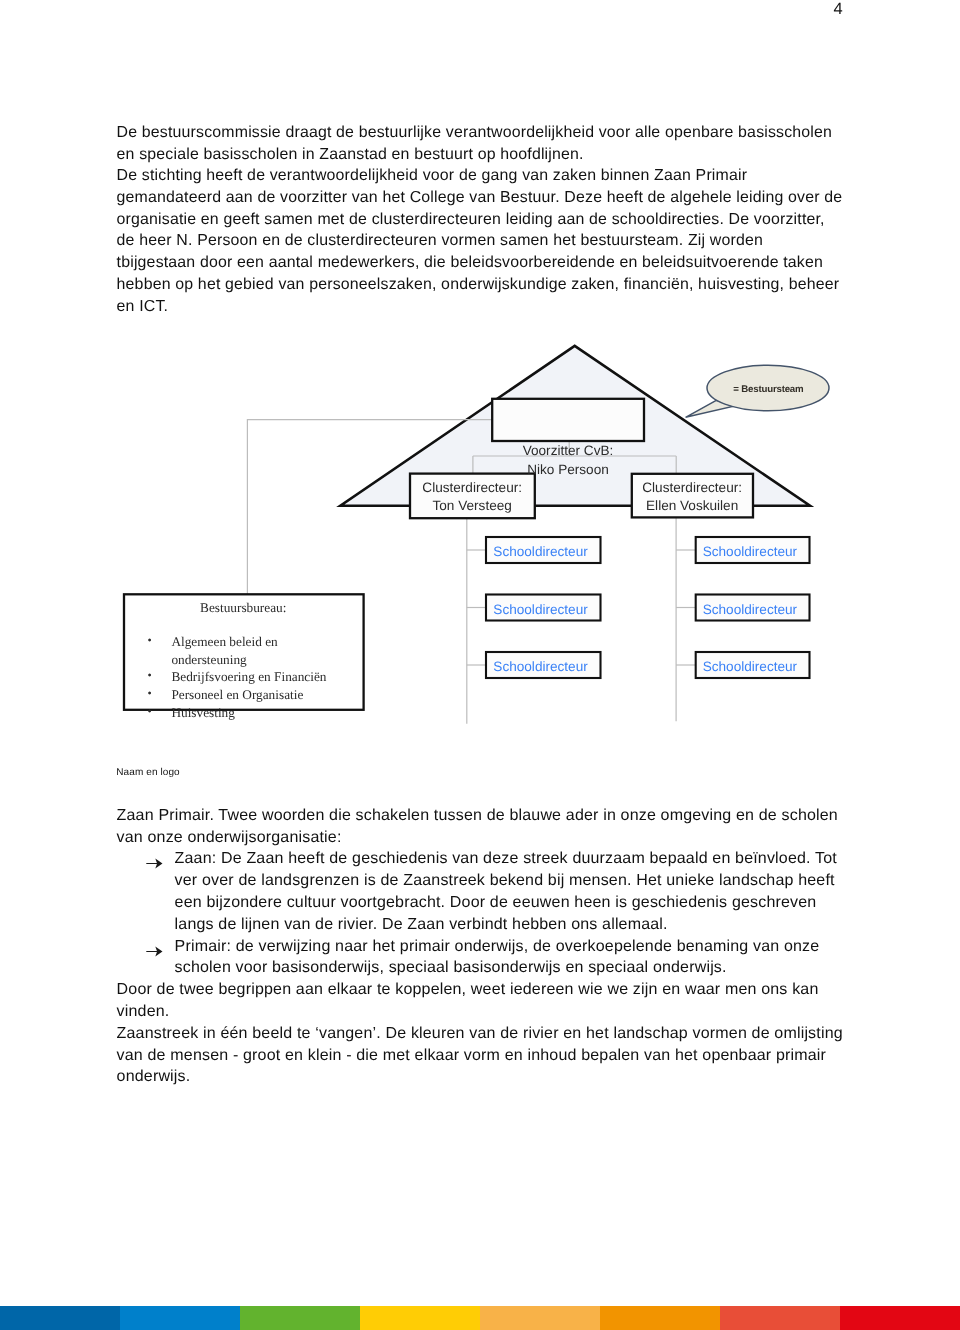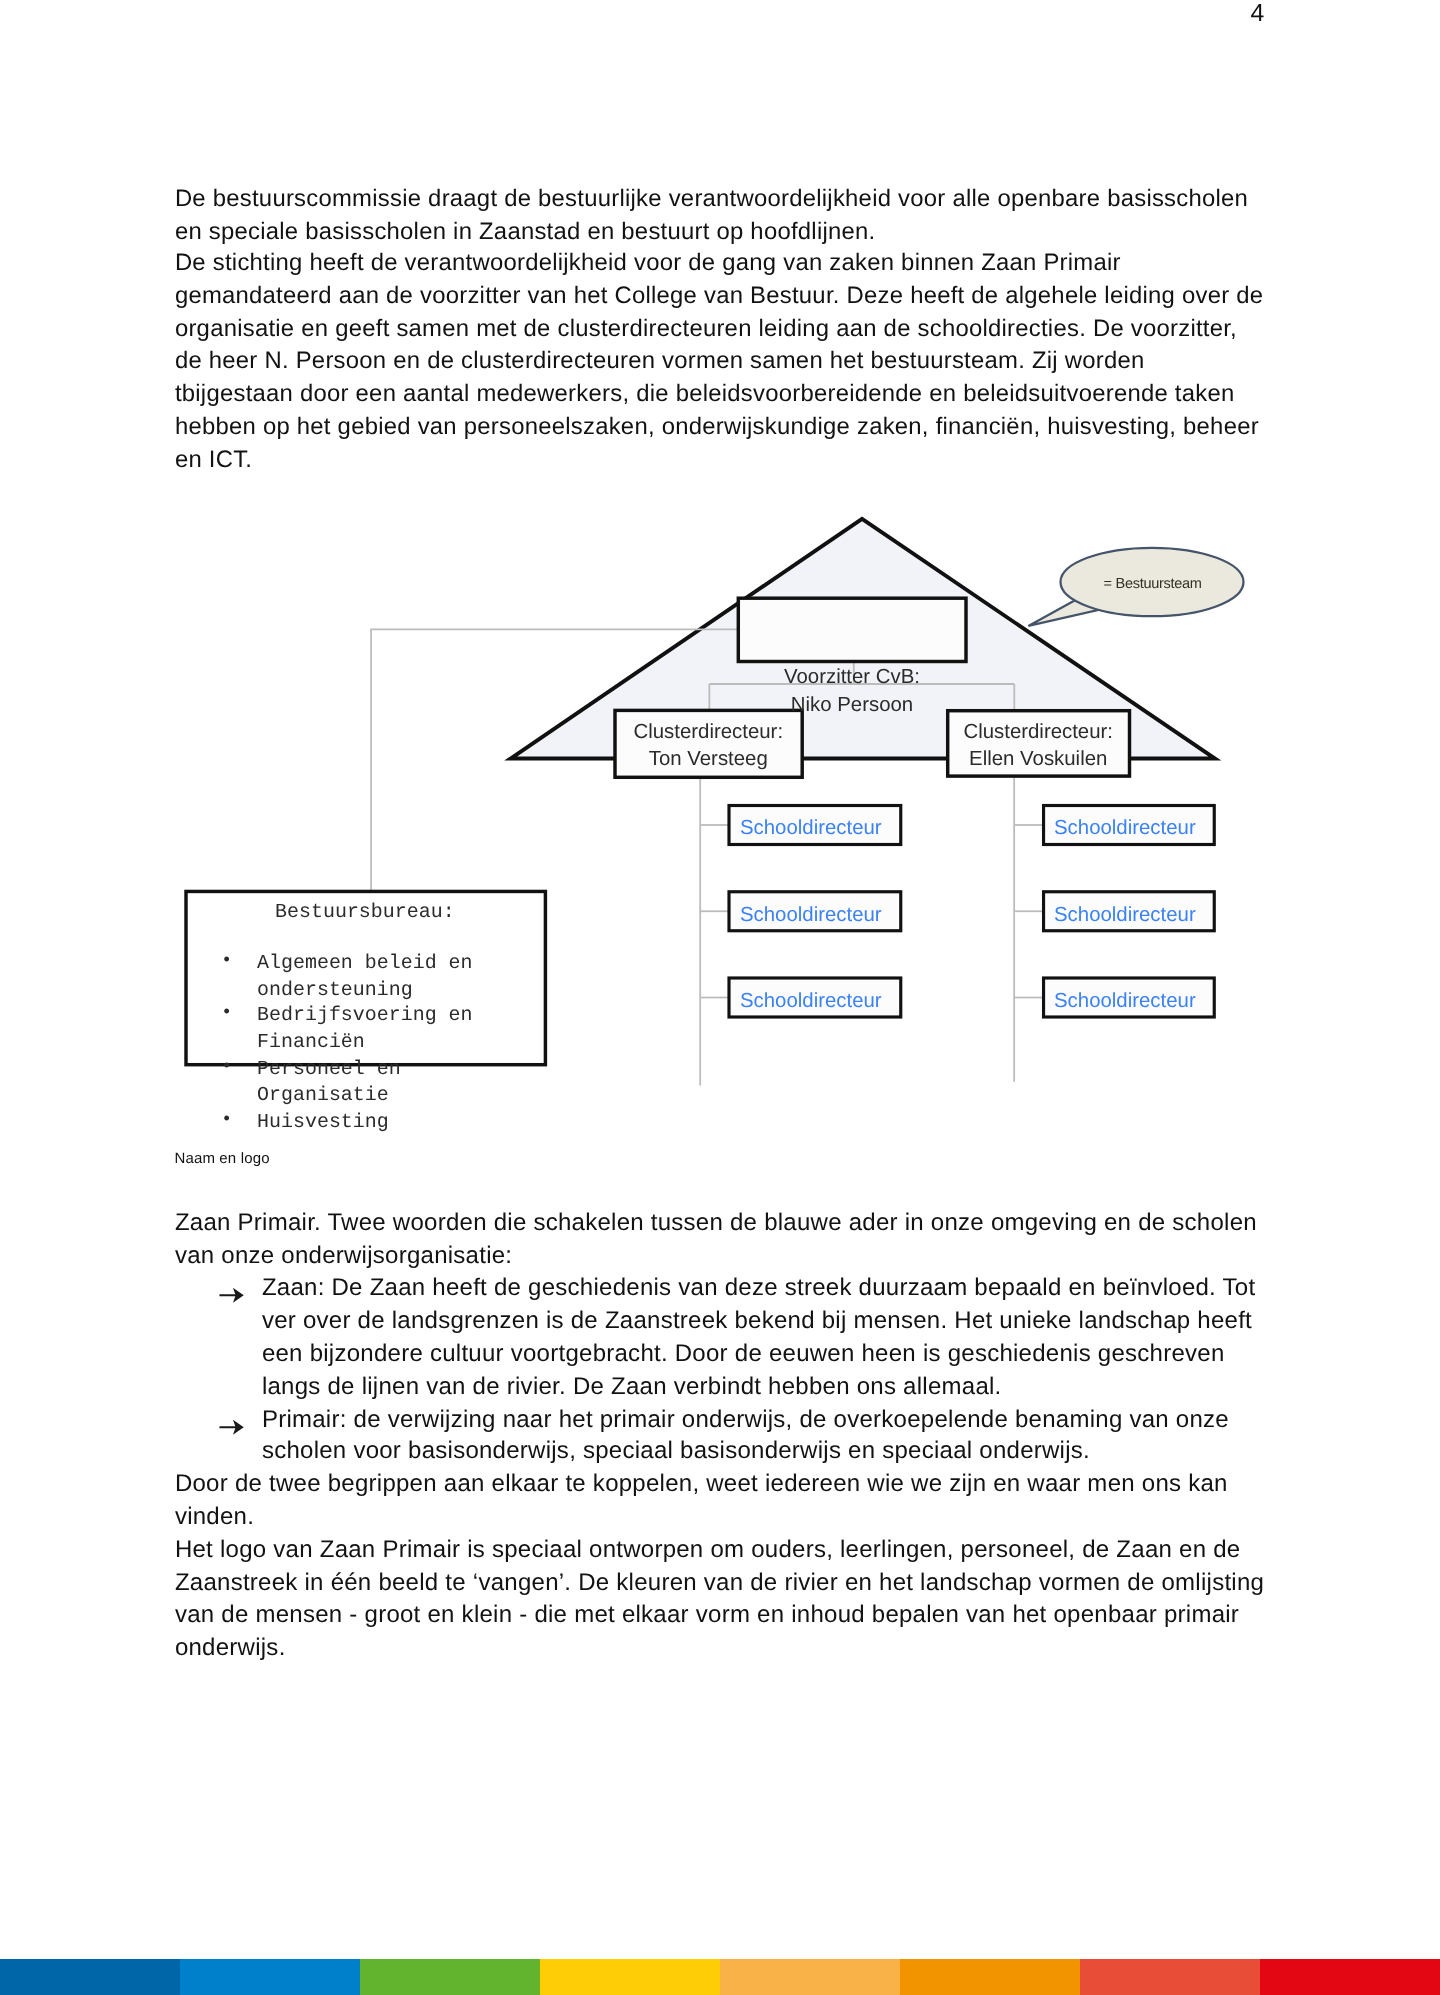--- a/index.html
+++ b/index.html
@@ -19,22 +19,22 @@
   #para2 .arr span.ag svg{display:block;}
 
   #footerbar{position:absolute;left:0;top:1305.5px;width:960px;height:24.5px;display:flex;}
   #footerbar div{flex:1 1 0;height:100%;}
 
   
   #diagram{position:absolute;left:0px;top:0px;width:960px;height:1330px;}
   #diagram svg{position:absolute;left:0;top:0;width:960px;height:1330px;}
   .dlabel{position:absolute;text-align:center;font-family:"Liberation Sans",sans-serif;color:#2b2b2b;}
   .boxtext{font-size:13.6px;line-height:18.3px;}
-  .calloutlabel{font-size:9.7px;line-height:12px;color:#332f28;font-weight:400;letter-spacing:-0.2px;}
-  #bureaulabel{position:absolute;left:123px;top:599.1px;width:240.5px;font-family:Liberation Mono, monospace;font-size:13.3px;line-height:17.7px;color:#2b2b2b;}
+  .calloutlabel{font-size:9.7px;line-height:12px;color:#332f28;font-weight:700;letter-spacing:-0.2px;}
+  #bureaulabel{position:absolute;left:123px;top:599.1px;width:240.5px;font-family:Liberation Serif, serif;font-size:13.3px;line-height:17.7px;color:#2b2b2b;}
   #bureaulabel .btitle{text-align:center;}
   #bureaulabel ul{margin:16px;padding:0;list-style:none;}
   #bureaulabel li{position:relative;padding-left:32.4px;}
   #bureaulabel li:before{content:"\2022";position:absolute;left:8.5px;top:-0.8px;font-size:12px;}
   .sdlabel{position:absolute;font-family:"Liberation Sans",sans-serif;font-size:13.6px;line-height:14px;color:#3b82f6;text-align:center;}
 </style>
 </head>
 <body style="background: rgb(255, 255, 255); color: rgb(18, 18, 18);">
 
 <div class="page">
@@ -139,21 +139,20 @@
       <div class="tline ind"><span class="arr"></span><span>een bijzondere cultuur voortgebracht. Door de eeuwen heen is geschiedenis geschreven</span></div>
       <div class="tline ind"><span class="arr"></span><span>langs de lijnen van de rivier. De Zaan verbindt hebben ons allemaal.</span></div>
       <div class="tline ind"><span class="arr"><span class="ag">
             <svg width="17" height="11" viewBox="0 0 17 11">
               <path d="M0.3,4.9 H11.6 V6.1 H0.3 Z M9.3,0.5 L16.5,5.5 L9.3,10.5 L11.1,5.5 Z" fill="#1a1a1a"></path>
             </svg>
           </span></span><span>Primair: de verwijzing naar het primair onderwijs, de overkoepelende benaming van onze</span></div>
       <div class="tline ind"><span class="arr"></span><span>scholen voor basisonderwijs, speciaal basisonderwijs en speciaal onderwijs.</span></div>
       <div class="tline"><span>Door de twee begrippen aan elkaar te koppelen, weet iedereen wie we zijn en waar men ons kan</span></div>
       <div class="tline"><span>vinden.</span></div>
-      <div class="tline"><span>Het logo van Zaan Primair is speciaal ontworpen om ouders, leerlingen, personeel, de Zaan en de</span></div>
       <div class="tline"><span>Zaanstreek in één beeld te ‘vangen’. De kleuren van de rivier en het landschap vormen de omlijsting</span></div>
       <div class="tline"><span>van de mensen - groot en klein - die met elkaar vorm en inhoud bepalen van het openbaar primair</span></div>
       <div class="tline"><span>onderwijs.</span></div>
     </div>
 
   <div id="footerbar">
       <div style="background: rgb(0, 102, 168);"></div>
       <div style="background: rgb(0, 128, 203);"></div>
       <div style="background: rgb(98, 179, 46);"></div>
       <div style="background: rgb(255, 205, 5);"></div>

